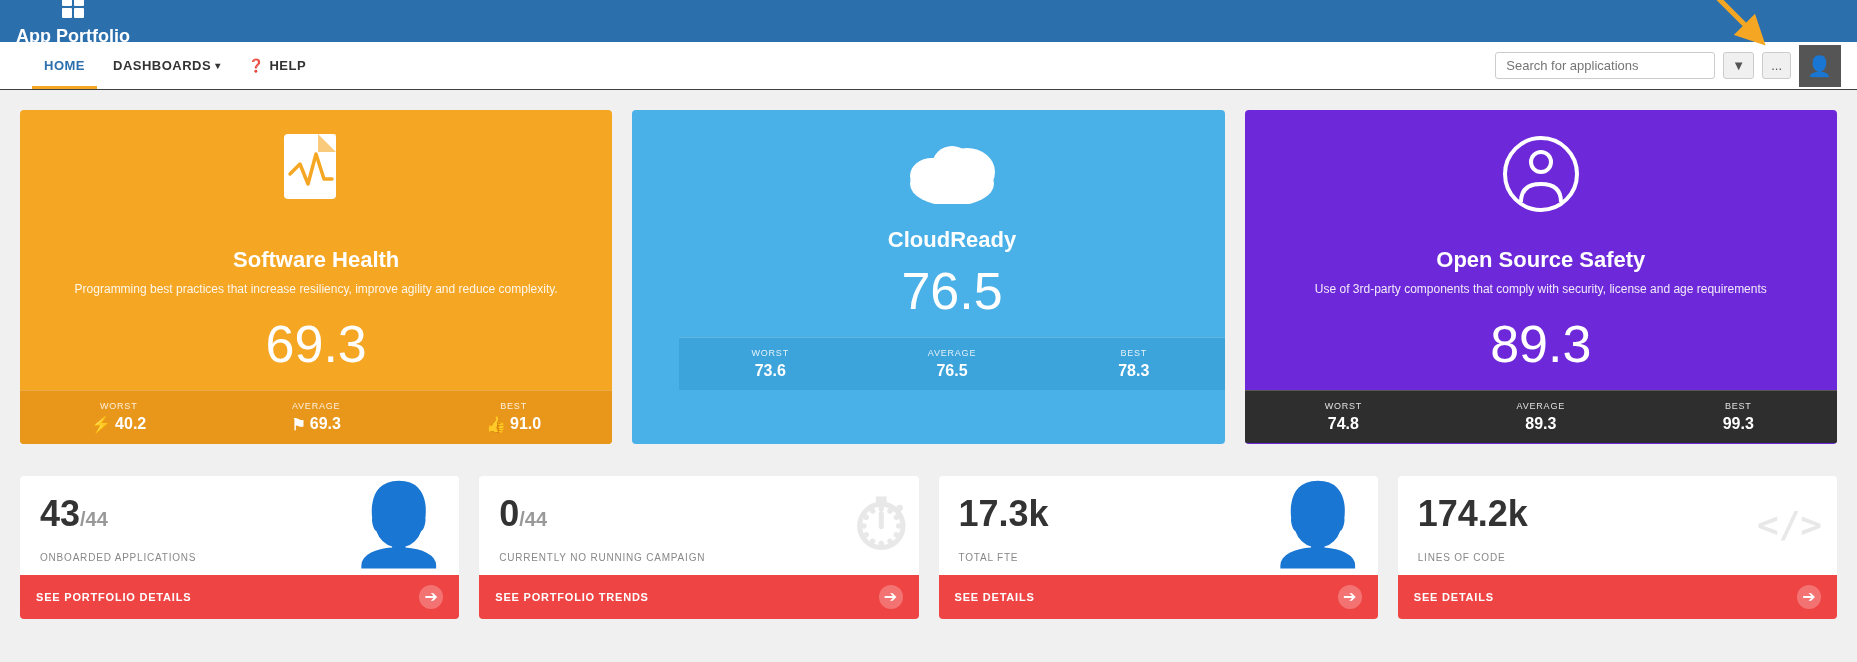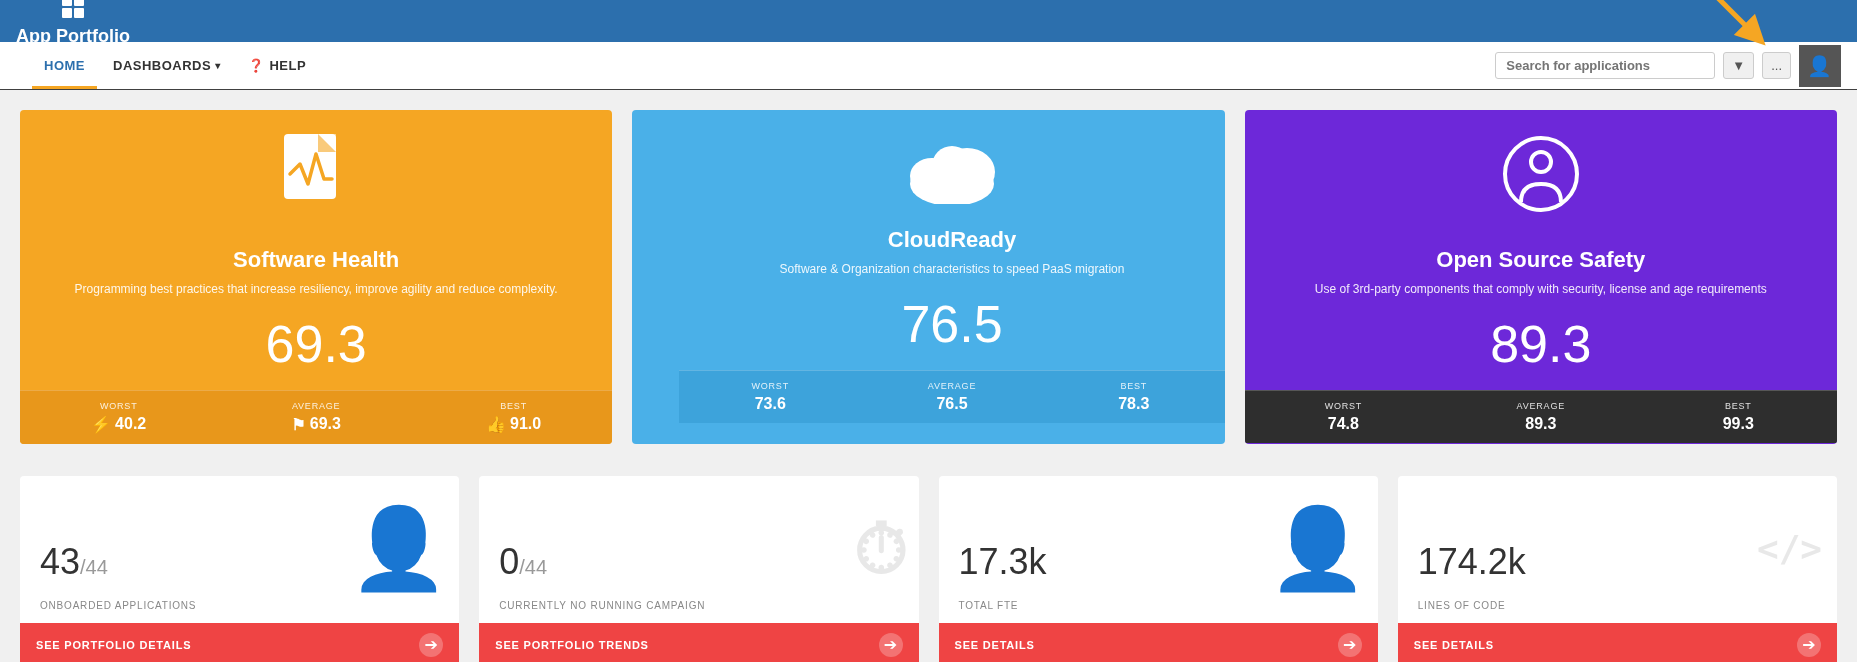--- a/index.html
+++ b/index.html
@@ -86,21 +86,20 @@
       gap: 8px;
     }
     .search-input {
       border: 1px solid #ccc;
       border-radius: 3px;
       padding: 5px 10px;
       font-size: 13px;
       width: 220px;
       color: #999;
       outline: none;
-      font-weight: bold;
     }
     .filter-btn {
       background: #f0f0f0;
       border: 1px solid #ccc;
       border-radius: 3px;
       padding: 5px 8px;
       cursor: pointer;
       font-size: 13px;
       color: #555;
     }
@@ -245,24 +244,23 @@
       transform: translateY(-50%);
       font-size: 80px;
       color: #e8e8e8;
       font-weight: bold;
       line-height: 1;
       pointer-events: none;
     }
 
     .stat-number {
       font-size: 36px;
-      font-weight: 400;
+      font-weight: 700;
       color: #333;
       line-height: 1;
-      margin-top: 48px;
     }
 
     .stat-number span.fraction {
       font-size: 20px;
       color: #999;
     }
 
     .stat-label {
       font-size: 10px;
       text-transform: uppercase;
@@ -400,21 +398,20 @@
       <div class="card-body">
         <div class="card-icon">
           <svg width="100" height="70" viewBox="0 0 100 70" fill="white">
             <ellipse cx="50" cy="50" rx="42" ry="22"></ellipse>
             <ellipse cx="30" cy="42" rx="22" ry="18"></ellipse>
             <ellipse cx="65" cy="38" rx="28" ry="24"></ellipse>
             <ellipse cx="50" cy="32" rx="20" ry="20"></ellipse>
           </svg>
         </div>
         <div class="card-title">CloudReady</div>
-        <div class="card-desc">Software &amp; Organization characteristics to speed PaaS migration</div>
         <div class="card-score">76.5</div>
       </div>
       <div class="card-footer">
         <div class="card-footer-item">
           <div class="label">WORST</div>
           <div class="value">73.6</div>
         </div>
         <div class="card-footer-item">
           <div class="label">AVERAGE</div>
           <div class="value">76.5</div>

